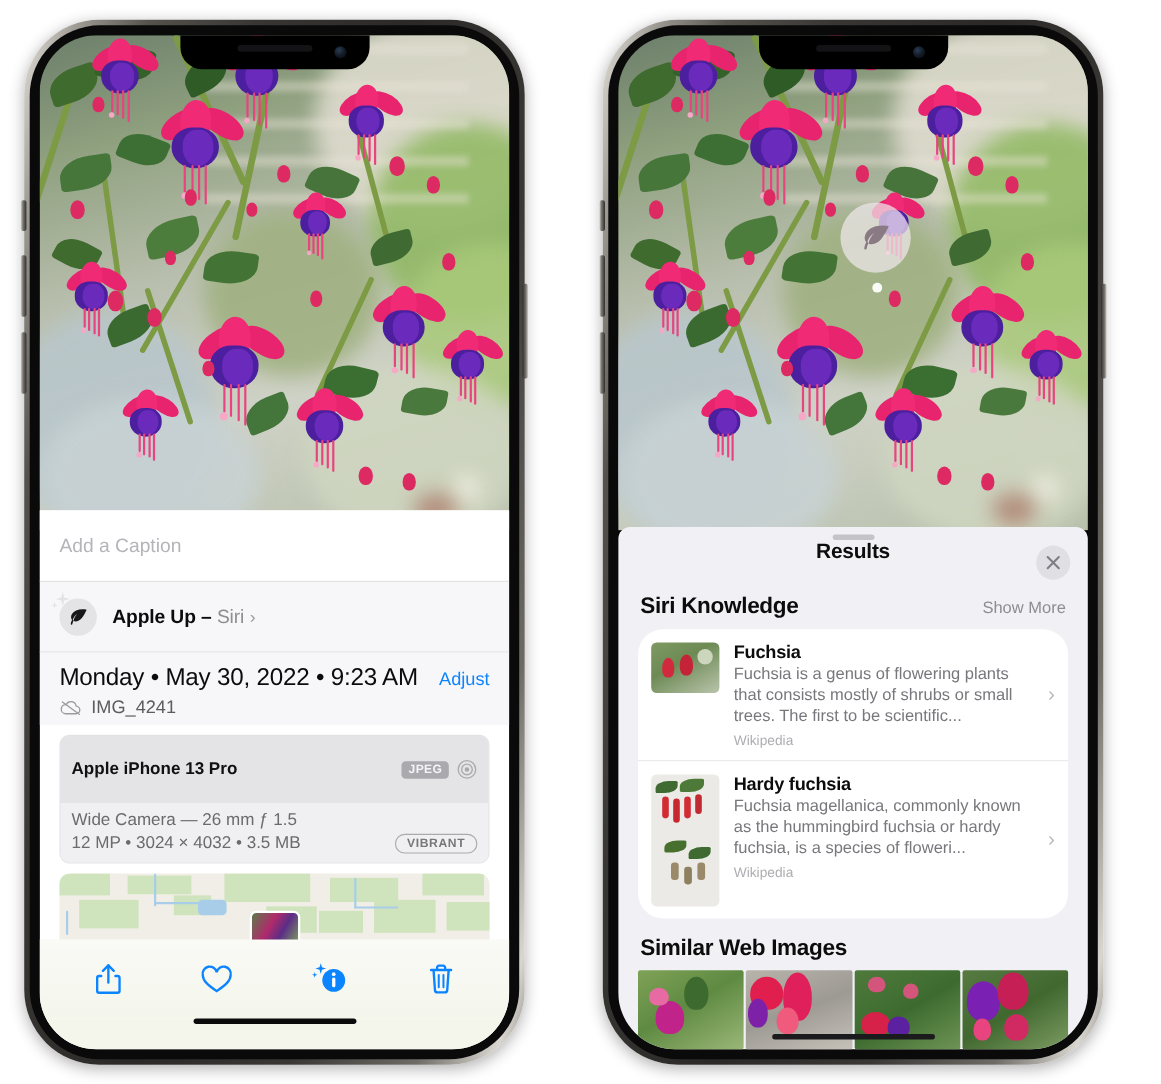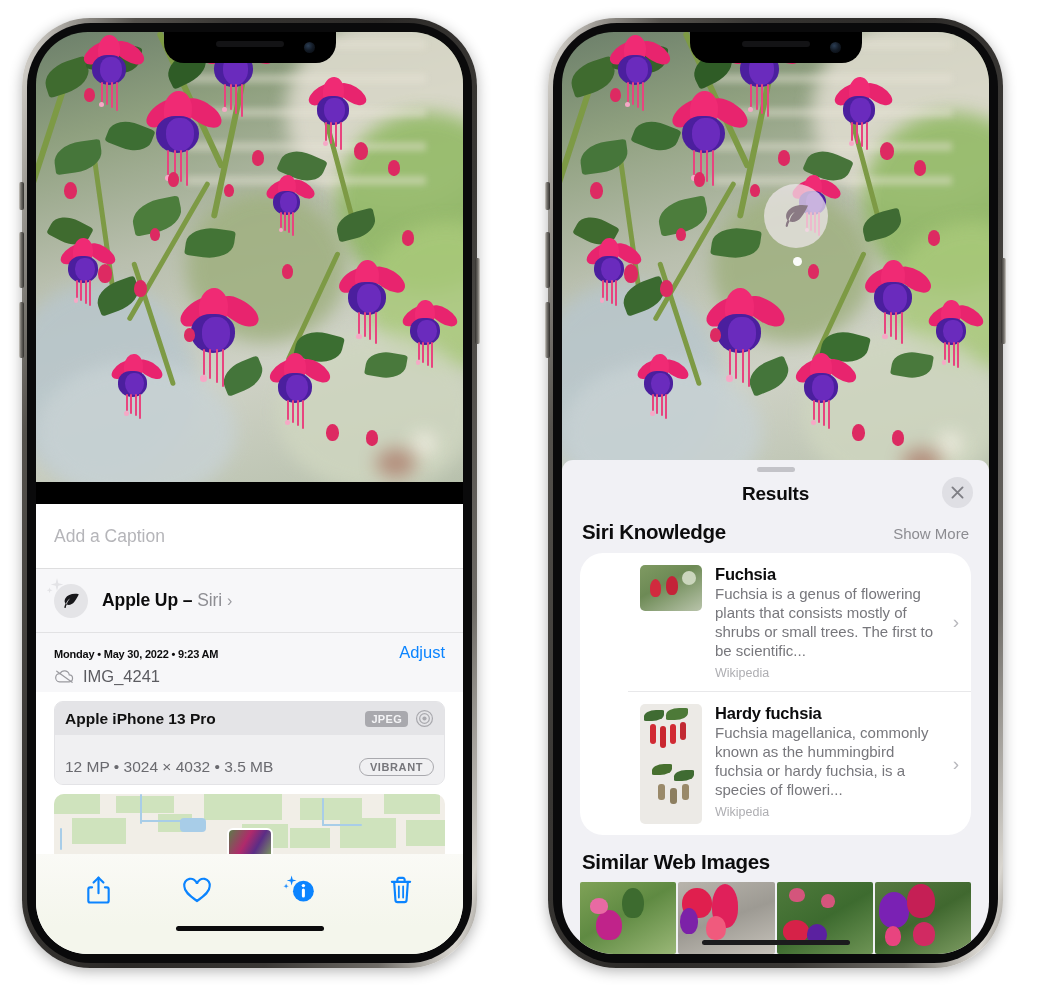--- a/index.html
+++ b/index.html
@@ -61,36 +61,36 @@
   .lookup{height:63px;display:flex;align-items:center;padding:0 18px;background:#f7f7f9;
      position:relative;}
   .leafcircle{width:34px;height:34px;border-radius:50%;background:#e4e4e7;
      display:flex;align-items:center;justify-content:center;margin-right:14px;position:relative;}
   .sparkle{position:absolute;}
   .lk-text{font-size:17.5px;font-weight:700;color:#0c0c0d;letter-spacing:-.1px;}
   .lk-text span.norm{font-weight:400;color:#8e8e93;}
   .chev-s{margin-left:5px;color:#9b9ba0;font-weight:400;font-size:16px;}
   .meta{background:#f7f7f9;padding:10px 18px 6px;border-top:.5px solid #e2e2e4;}
   .meta-line1{display:flex;justify-content:space-between;align-items:baseline;}
-  .meta-date{font-size:11px;font-weight:700;color:#0c0c0d;letter-spacing:-.2px;}
+  .meta-date{font-size:22px;font-weight:400;color:#0c0c0d;letter-spacing:-.2px;}
   .adjust{font-size:16.5px;color:#0b84ff;}
   .meta-file{display:flex;align-items:center;gap:8px;margin-top:5px;}
   .meta-file .fname{font-size:16.5px;color:#5b5b60;}
 
   .exif{margin:9px 18px 0;border-radius:9px;overflow:hidden;background:#f0f0f2;
         border:.5px solid #e3e3e6;}
   .exif-hd{display:flex;align-items:center;justify-content:space-between;
-      padding:7px 10px;background:#e4e4e7;}
+      padding:21px 10px;background:#e4e4e7;}
   .exif-hd .dev{font-size:15.5px;font-weight:700;color:#111;}
   .exif-hd .rt{display:flex;align-items:center;gap:7px;}
   .jpeg{background:#a9a9ae;color:#f4f4f6;font-size:11px;font-weight:700;
       padding:2px 6px;border-radius:4px;letter-spacing:.3px;}
   .exif-body{padding:7px 10px 8px;background:#f0f0f2;}
   .exif-l1{font-size:15.5px;color:#6a6a6f;}
-  .exif-l2{display:flex;justify-content:space-between;align-items:center;margin-top:16px;gap:35px;}
+  .exif-l2{display:flex;justify-content:space-between;align-items:center;margin-top:3px;gap:35px;}
   .exif-l2 .t{font-size:15.5px;color:#6a6a6f;}
   .vib{border:1.2px solid #a9a9ae;color:#76767b;font-size:11px;font-weight:600;
       padding:2px 10px;border-radius:9px;letter-spacing:.6px;}
   .exif-row3{display:flex;align-items:center;background:#eaeaec;
       border-top:.5px solid #dcdcdf;padding:5px 10px;}
   .exif-row3 .c{flex:1;text-align:center;font-size:13px;color:#6a6a6f;white-space:nowrap;}
   .exif-row3 .c:first-child{text-align:left;}
   .exif-row3 .c:last-child{text-align:right;}
   .exif-row3 .sep{width:1px;height:13px;background:#c9c9cd;}
 
@@ -106,30 +106,30 @@
      padding:0 14px;background:linear-gradient(180deg,#fafaf6 0%,#f4f6ec 100%);}
   .homebar{height:28px;background:#f4f6ec;display:flex;align-items:flex-start;
      justify-content:center;}
   .homebar i{display:block;width:148px;height:5px;border-radius:3px;background:#0b0b0c;}
 
   
   .sheet{position:absolute;left:0;right:0;bottom:0;background:#f1f1f5;z-index:20;
       border-radius:11px 11px 0 0;}
   .grabber{width:38px;height:5px;border-radius:3px;background:#c3c3c8;
       margin:7px auto 0;}
-  .sheet-hd{position:relative;height:44px;display:flex;align-items:center;
+  .sheet-hd{position:relative;height:44px;display:flex;
       justify-content:center;}
   .sheet-hd .ttl{font-size:19px;font-weight:700;color:#0c0c0d;letter-spacing:-.2px;}
   .closebtn{position:absolute;right:16px;top:5px;width:31px;height:31px;border-radius:50%;
       background:#dfdfe4;display:flex;align-items:center;justify-content:center;}
   .sec-hd{display:flex;align-items:baseline;justify-content:space-between;
       padding:4px 20px 9px;}
   .sec-hd .h{font-size:20.5px;font-weight:700;color:#0c0c0d;letter-spacing:-.3px;}
   .sec-hd .more{font-size:15px;color:#8c8c91;}
-  .card{margin:0 18px;background:#fff;border-radius:23px;overflow:hidden;padding-left:48px;}
+  .card{margin:0 18px;background:#fff;border-radius:23px;overflow:hidden;}
   .kr{display:flex;padding:12px 12px 11px;position:relative;}
   .kr + .kr{border-top:.5px solid #e8e8ea;}
   .kthumb{width:62px;height:46px;border-radius:5px;overflow:hidden;flex:none;
       margin-right:13px;position:relative;background:#8a9b6f;}
   .kthumb.tall{height:120px;background:#e9e9e7;}
   .ktxt{flex:1;min-width:0;padding-right:18px;}
   .ktitle{font-size:16.5px;font-weight:700;color:#0c0c0d;letter-spacing:-.2px;}
   .kdesc{font-size:15px;color:#77777c;line-height:1.26;margin-top:1px;}
   .ksrc{font-size:12.5px;color:#aeaeb2;margin-top:5px;}
   .kchev{position:absolute;right:12px;top:50%;transform:translateY(-50%);
@@ -371,20 +371,21 @@
           <span class="rt">
             <span class="jpeg">JPEG</span>
             <svg width="19" height="19" viewBox="0 0 22 22">
               <circle cx="11" cy="11" r="9.2" fill="none" stroke="#a9a9ae" stroke-width="1.4"></circle>
               <circle cx="11" cy="11" r="5.6" fill="none" stroke="#a9a9ae" stroke-width="1.4"></circle>
               <circle cx="11" cy="11" r="2.4" fill="#a9a9ae"></circle>
             </svg>
           </span>
         </div>
         <div class="exif-body">
+          <div class="exif-l1">Wide Camera — 26 mm ƒ 1.5</div>
           <div class="exif-l2">
             <span class="t">12 MP • 3024 × 4032 • 3.5 MB</span>
             <span class="vib">VIBRANT</span>
           </div>
         </div>
       </div>
 
       <div class="mapwrap">
         <div class="mg" style="left:0;top:0;width:46px;height:20px;"></div>
         <div class="mg" style="left:18px;top:24px;width:54px;height:26px;"></div>

